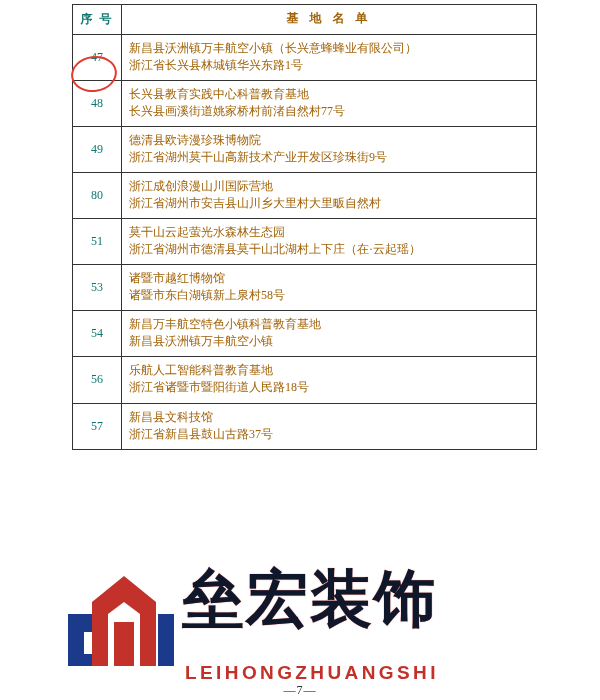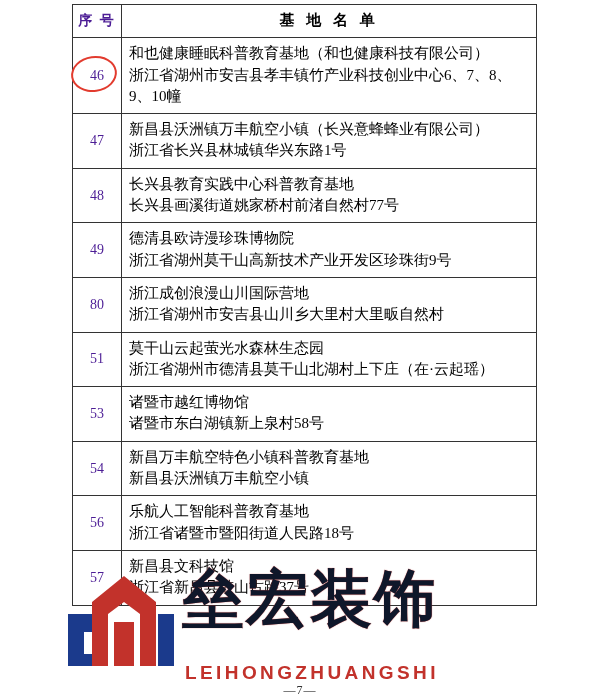--- a/index.html
+++ b/index.html
@@ -30,30 +30,30 @@
 
   table.list th, table.list td {
     border: 1px solid #333333;
     vertical-align: middle;
     background: transparent;
   }
 
   th.col-no, td.col-no {
     width: 48px;
     text-align: center;
-    font-size: 14px;
-    color: #4c1d95;
+    font-size: 12px;
+    color: #0f766e;
   }
 
   th.col-name, td.col-name {
     width: 400px;
     padding: 5px 7px 6px 7px;
-    font-size: 15px;
+    font-size: 12px;
     line-height: 1.42;
-    color: #000000;
+    color: #a16207;
   }
 
   thead th {
     padding: 6px 0;
     font-size: 14px;
     font-weight: bold;
     letter-spacing: 1px;
   }
   thead th.col-name {
     text-align: center;
@@ -141,27 +141,20 @@
 <div class="page">
 
   <table class="list">
     <thead>
       <tr>
         <th class="col-no">序 号</th>
         <th class="col-name">基 地 名 单</th>
       </tr>
     </thead>
     <tbody>
-      <tr>
-        <td class="col-no">46</td>
-        <td class="col-name">
-          <span class="line">和也健康睡眠科普教育基地（和也健康科技有限公司）</span>
-          <span class="line wrapline">浙江省湖州市安吉县孝丰镇竹产业科技创业中心6、7、8、9、10幢</span>
-        </td>
-      </tr>
       <tr>
         <td class="col-no">47</td>
         <td class="col-name">
           <span class="line">新昌县沃洲镇万丰航空小镇（长兴意蜂蜂业有限公司）</span>
           <span class="line">浙江省长兴县林城镇华兴东路1号</span>
         </td>
       </tr>
       <tr>
         <td class="col-no">48</td>
         <td class="col-name">

